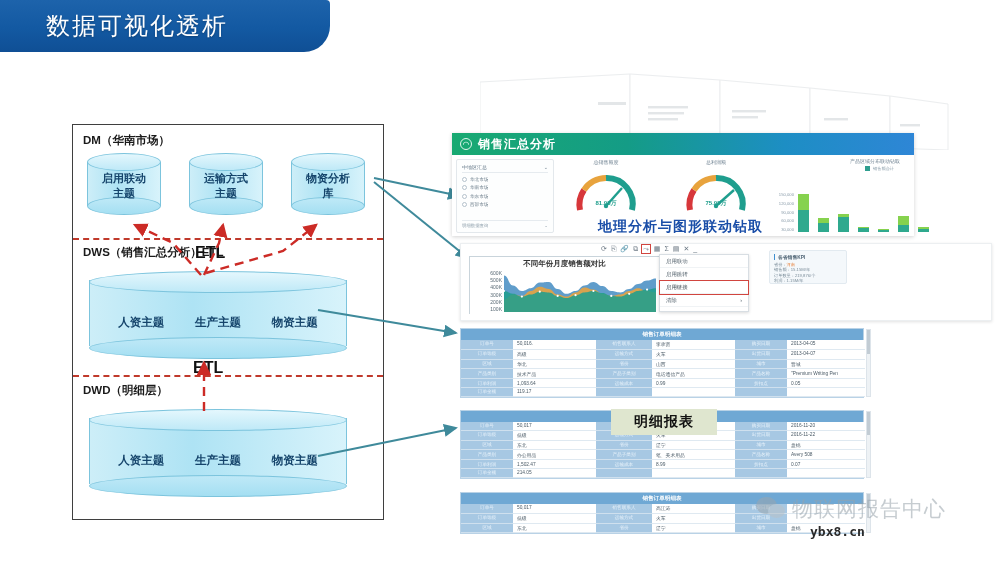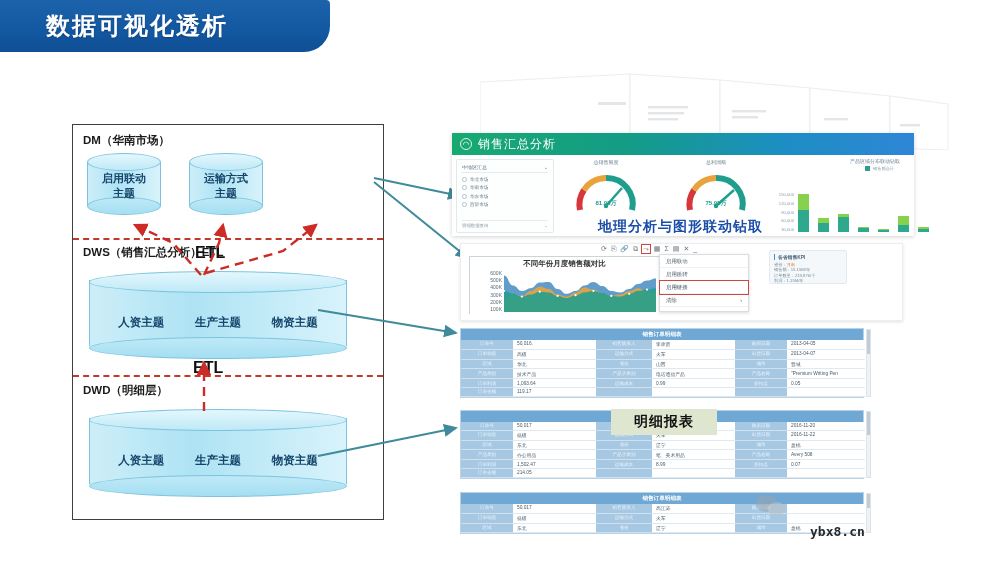--- a/index.html
+++ b/index.html
@@ -13,21 +13,21 @@
   
   .banner {
     position: absolute; left: 0; top: 0;
     width: 330px; height: 52px;
     background: linear-gradient(180deg,#1d63ab 0%,#1359a2 55%,#0f4f95 100%);
     border-bottom-right-radius: 26px;
     border-top-right-radius: 4px;
     display: flex; align-items: center;
   }
   .banner-title {
-    color: #ffffff; font-size: 24px; font-weight: bold;
+    color: #ffffff; font-size: 24px; font-weight: normal;
     letter-spacing: 2px; margin-left: 46px;
     text-shadow: 0 1px 2px rgba(0,0,0,.25);
   }
 
   
   .diagram {
     position: absolute; left: 72px; top: 124px;
     width: 312px; height: 396px;
     border: 1.5px solid #3f3f3f; background: #fff;
   }
@@ -110,21 +110,21 @@
   .dash-head {
     height: 22px;
     background: linear-gradient(90deg,#18a971 0%,#149c86 38%,#1d8ec4 72%,#2e86d6 100%);
     display: flex; align-items: center; padding-left: 8px; gap: 6px;
   }
   .dash-logo {
     width: 12px; height: 12px; border-radius: 50%;
     border: 1.4px solid #dff6ec; color: #eafaf3;
     font-size: 8px; display: flex; align-items: center; justify-content: center;
   }
-  .dash-title { color:#fff; font-size: 12px; font-weight: normal; letter-spacing: 1px; }
+  .dash-title { color:#fff; font-size: 12px; font-weight: bold; letter-spacing: 1px; }
 
   .dash-body { position: relative; height: 81px; background: #fff; }
   .filter-card {
     position: absolute; left: 4px; top: 4px; width: 98px; height: 74px;
     border: 1px solid #e3e8ec; border-radius: 2px; background: #fdfefe;
     padding: 4px 5px;
   }
   .filter-head {
     font-size: 5px; color: #5e7384; border-bottom: 1px solid #e6ebef;
     padding-bottom: 2px; display: flex; justify-content: space-between;
@@ -169,21 +169,21 @@
   .bar .s2 { background: #86d24e; width: 100%; }
 
   .geo-caption {
     position: absolute; left: 598px; top: 218px;
     font-size: 14px; font-weight: bold; color: #1a4ea8;
     letter-spacing: 1px; text-shadow: 0 1px 1px rgba(255,255,255,.9);
   }
 
   
   .chart-win {
-    left: 460px; top: 243px; width: 443px; height: 78px;
+    left: 460px; top: 243px; width: 532px; height: 78px;
     box-shadow: 0 1px 3px rgba(0,0,0,.12); border: 1px solid #eceff1;
   }
   .toolbar {
     position: absolute; left: 140px; top: -1px; height: 11px;
     display: flex; align-items: center; gap: 4px; font-size: 7px; color: #6d7a85;
   }
   .tool-hi { outline: 1.3px solid #d1453f; padding: 0 1px; }
   .chart-panel {
     position: absolute; left: 8px; top: 12px; width: 190px; height: 58px;
     border-left: 1px solid #c9d4db; border-top: 1px solid #c9d4db;
@@ -306,20 +306,29 @@
       <div>主题</div>
     </div>
   </div>
   <div class="cyl cyl-small dm2">
     <div class="body"></div>
       <div class="bottom"></div>
       <div class="top"></div>
     <div class="txt">
       <div>运输方式</div>
       <div>主题</div>
+    </div>
+  </div>
+  <div class="cyl cyl-small dm3">
+    <div class="body"></div>
+      <div class="bottom"></div>
+      <div class="top"></div>
+    <div class="txt">
+      <div>物资分析</div>
+      <div>库</div>
     </div>
   </div>
 
   <div class="cyl cyl-wide dws-cyl">
     <div class="body"></div>
       <div class="bottom"></div>
       <div class="top"></div>
     <div class="txt">
       <span>人资主题</span>
       <span>生产主题</span>
@@ -687,14 +696,15 @@
   <div class="scrollbar">
       <i></i>
     </div>
 </div>
 
 <div class="wm">
   <div class="wm-chat">
     <span class="b1"></span>
       <span class="b2"></span>
   </div>
+  <div class="wm-text">物联网报告中心</div>
 </div>
 <div class="wm-url">ybx8.cn</div>
 
 </body></html>

